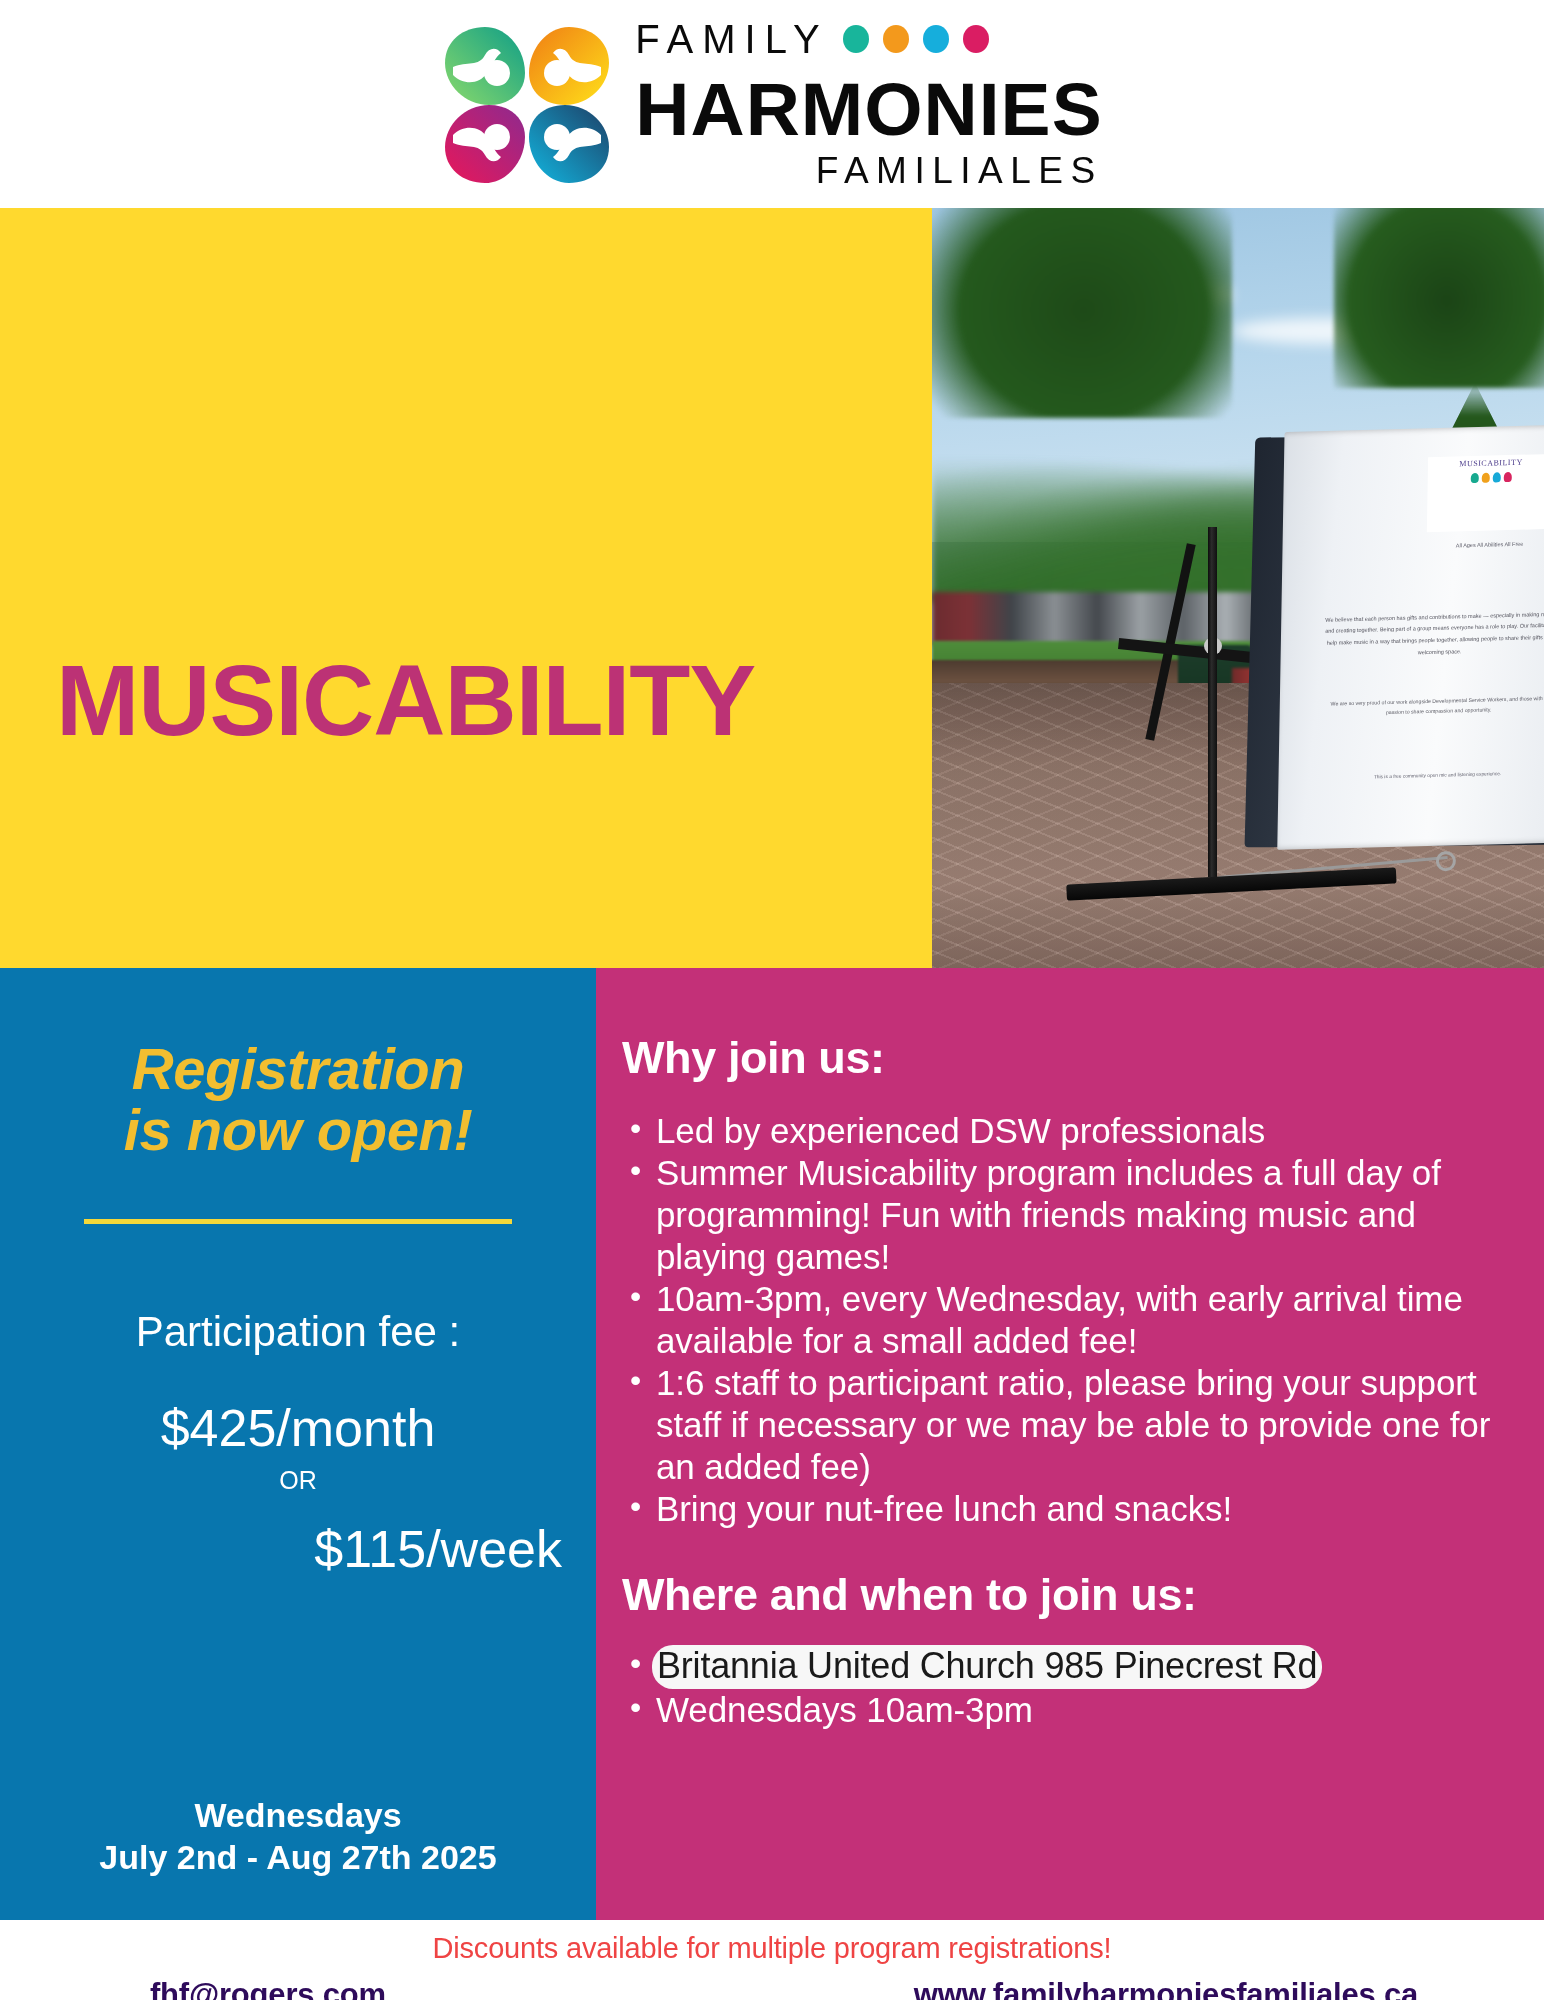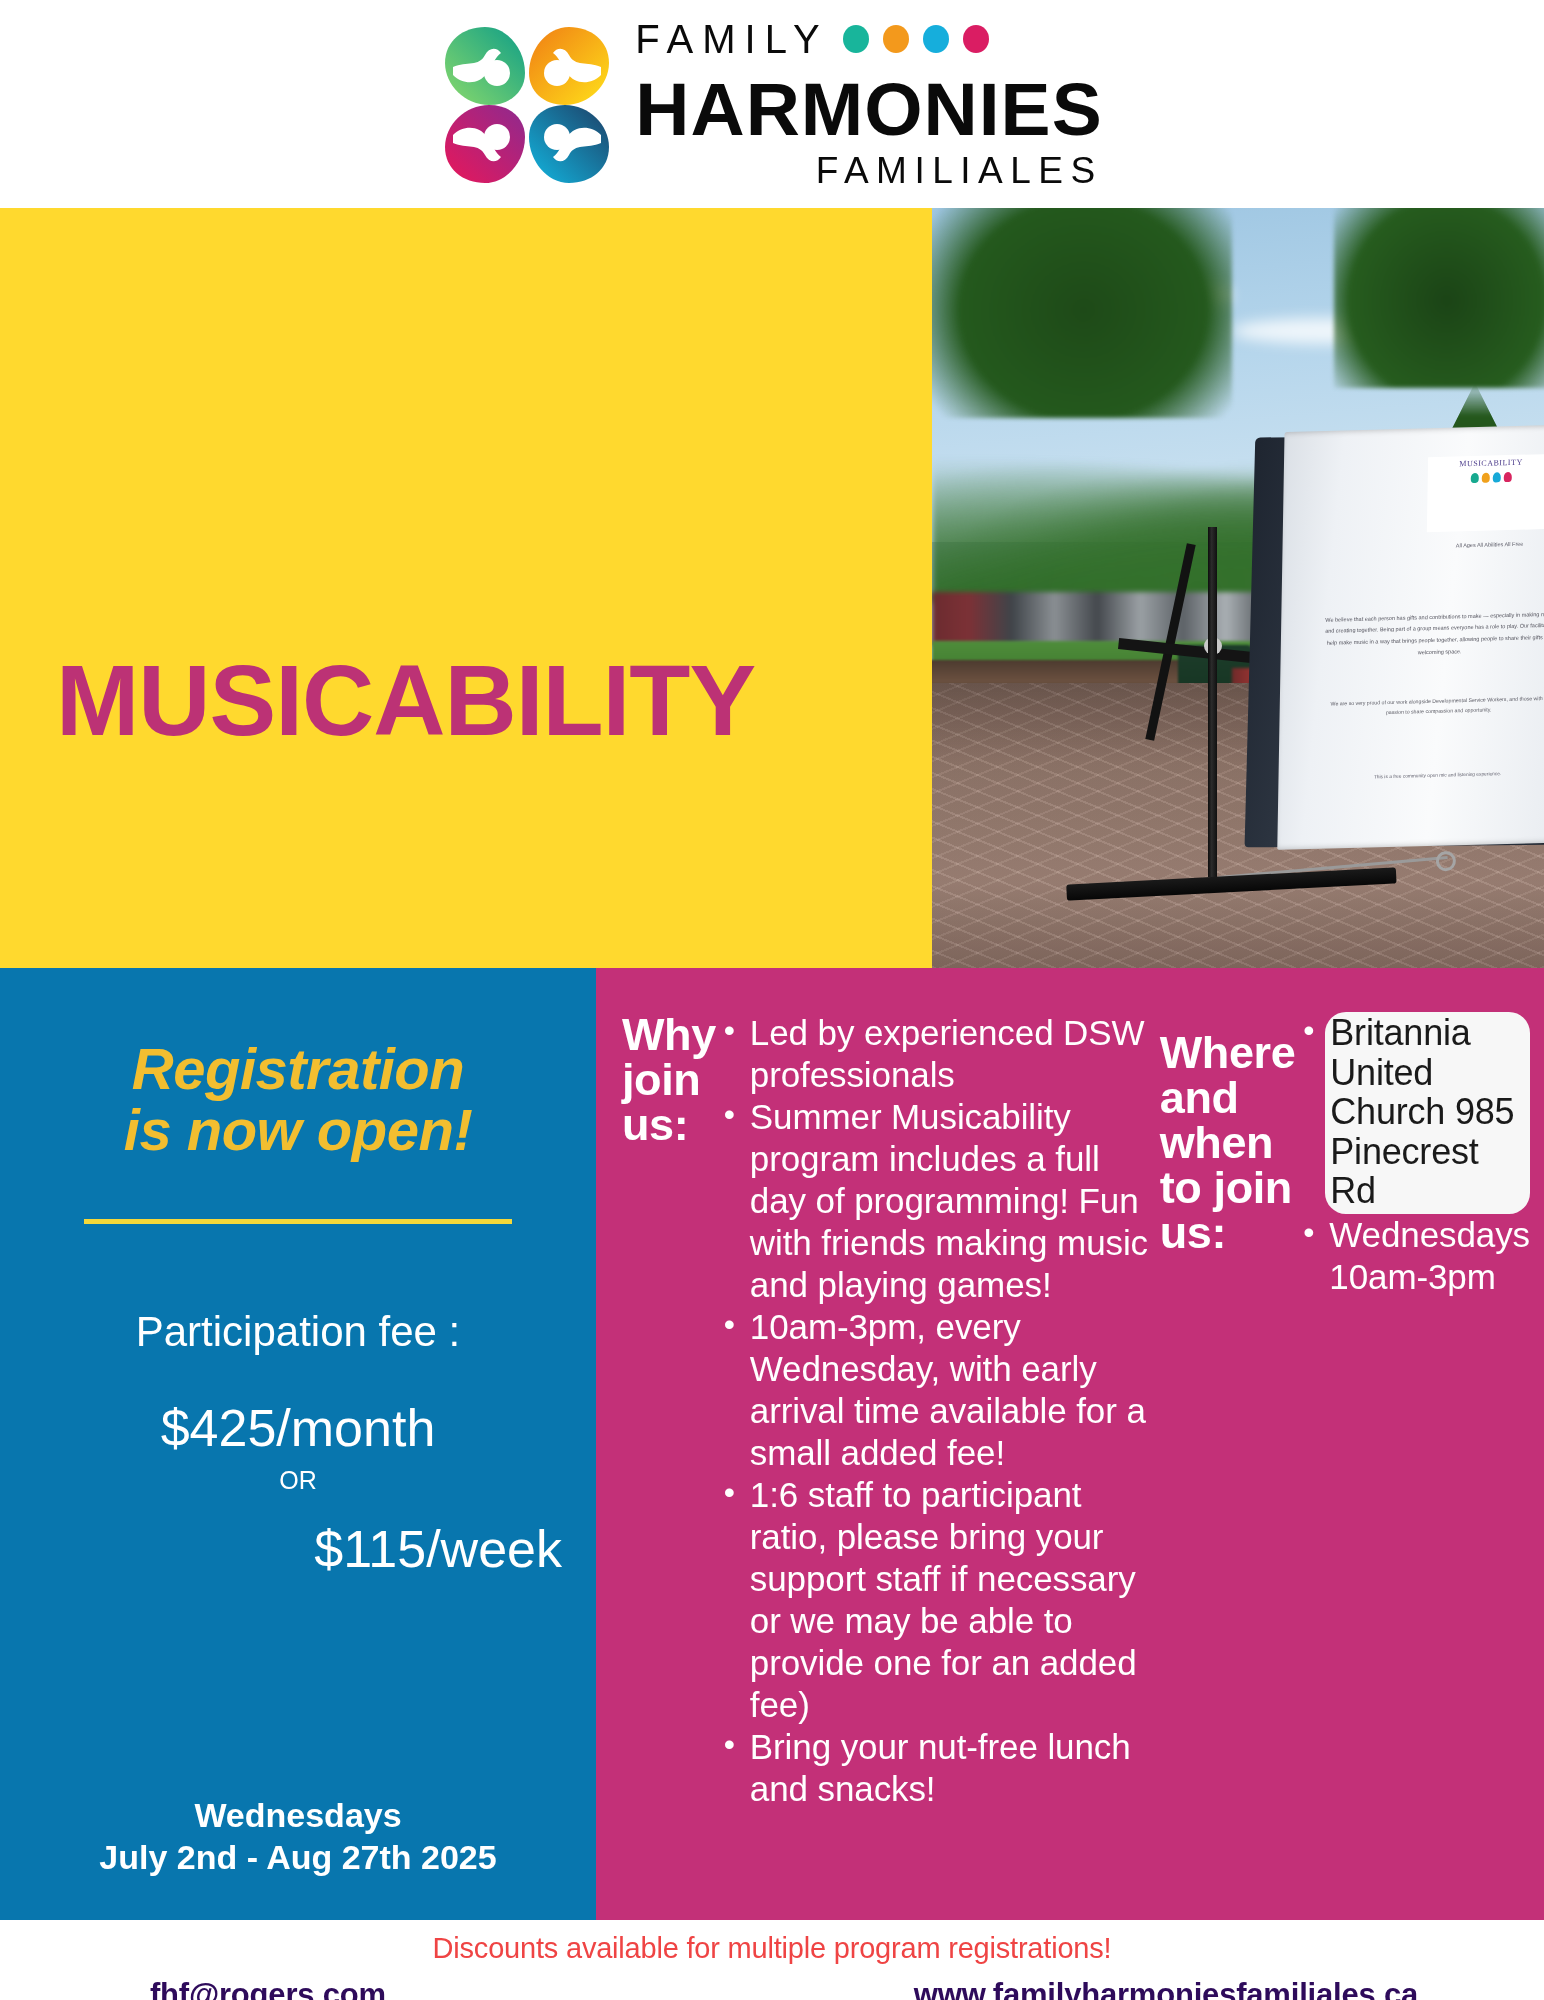--- a/index.html
+++ b/index.html
@@ -244,22 +244,22 @@
     text-align:right; margin-top:24px;
   }
   .blue-dates {
     margin-top:auto; padding-bottom:42px; text-align:center;
   }
   .blue-dates .d1 { font-size:34px; font-weight:700; line-height:1.22; }
   .blue-dates .d2 { font-size:34px; font-weight:700; line-height:1.22; }
 
   .col-pink {
     flex:1; background:#C33078; color:#fff;
-    padding:44px 14px 0 26px;
-    display:flex; flex-direction:row; position:relative;
+    padding:67px 14px 0 26px;
+    display:flex; flex-direction:column; position:relative;gap:24px;
   }
   .pink-h {
     font-size:45px; font-weight:700; line-height:1;
     letter-spacing:-.4px; margin-bottom:6px;
   }
   .pink-h2 {
     font-size:45px; font-weight:700; line-height:1;
     letter-spacing:-.4px; margin-top:18px; margin-bottom:4px;
   }
   ul.plist { list-style:none; }

